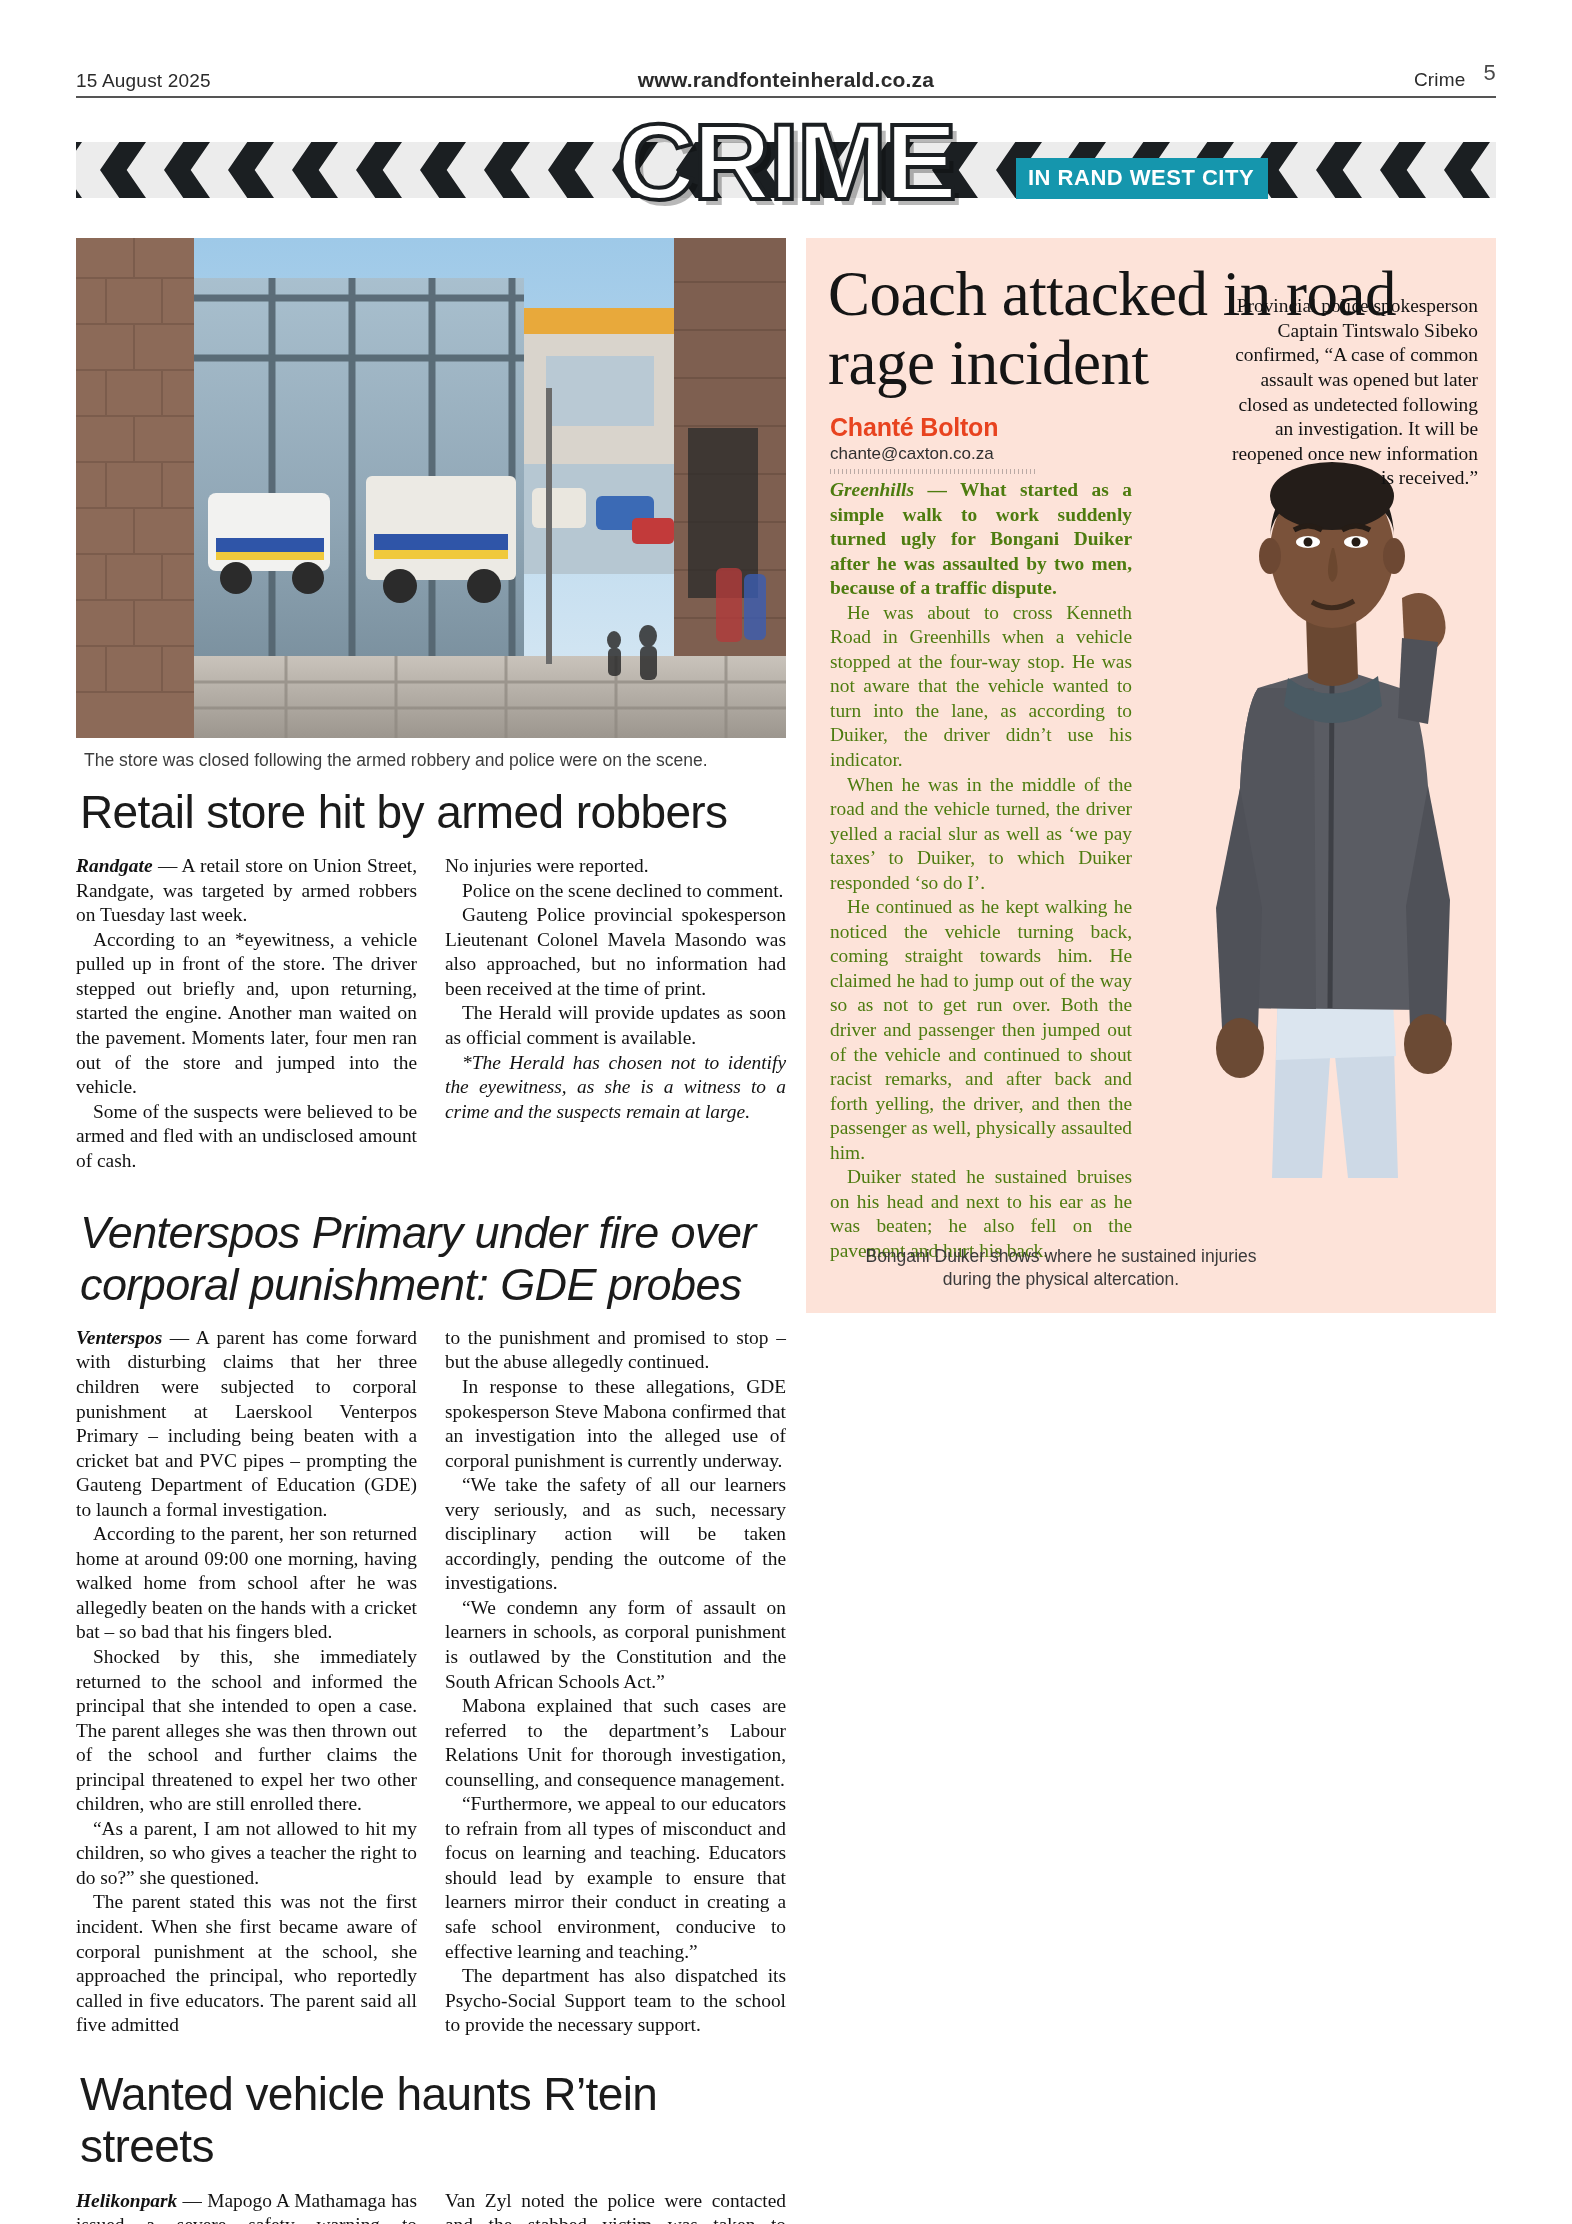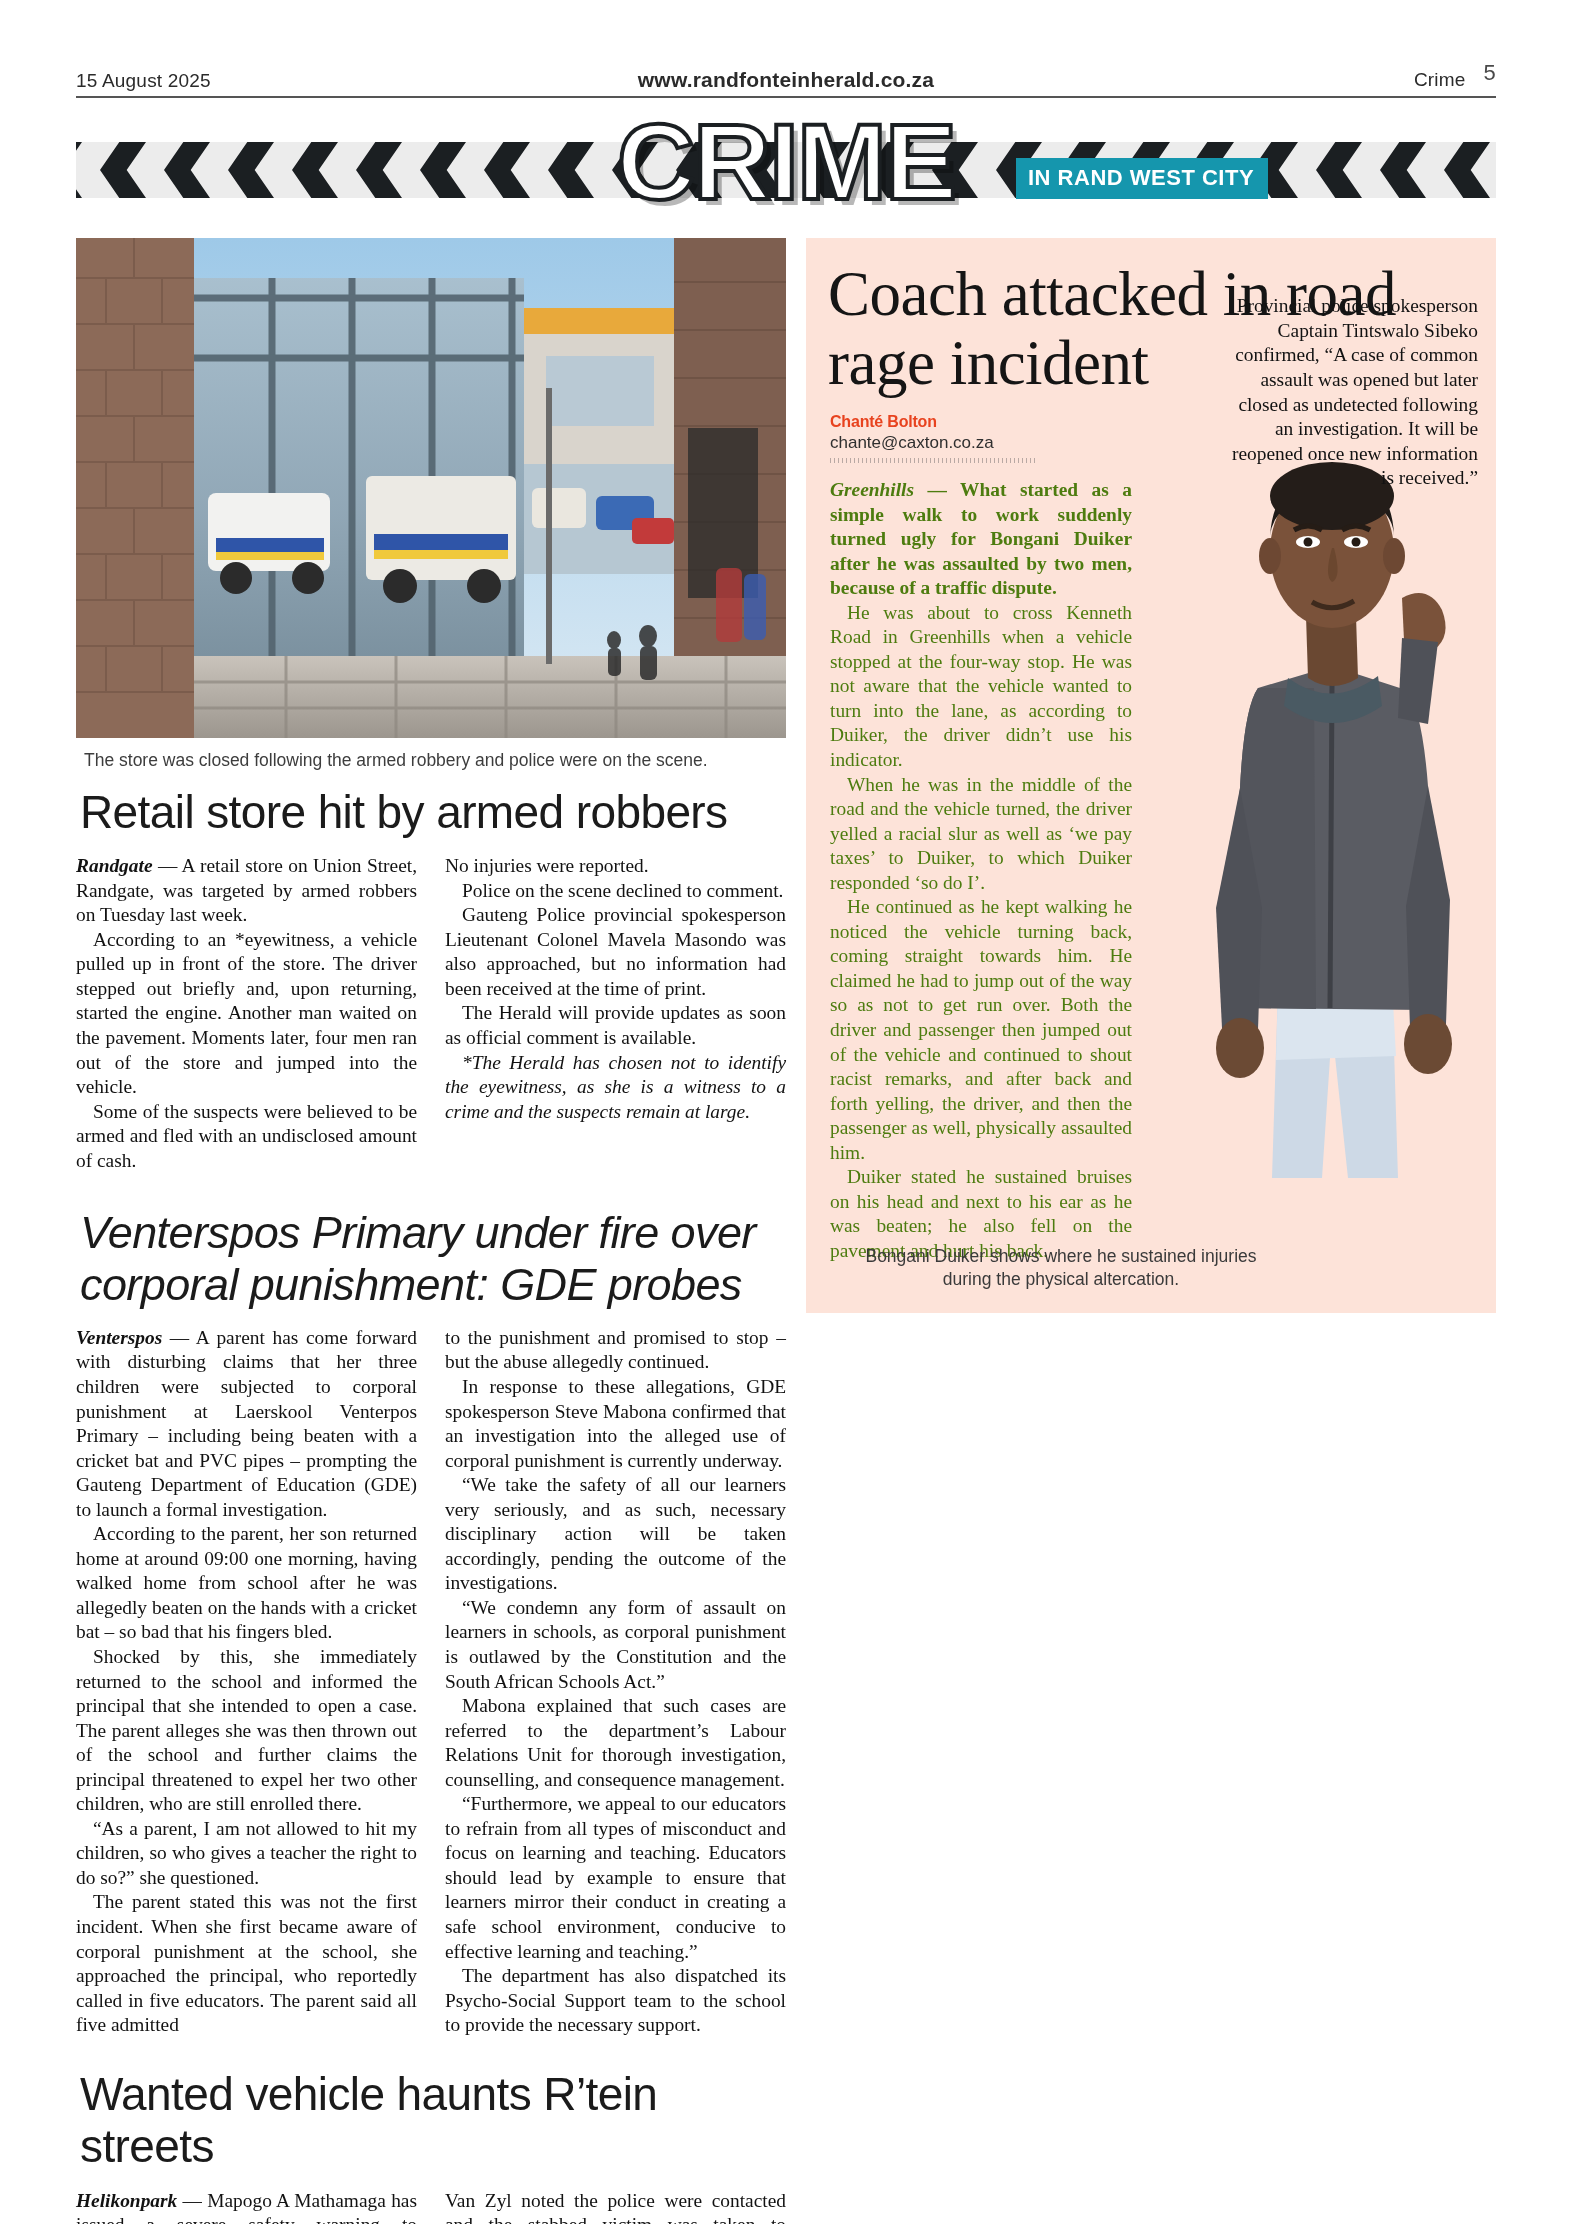--- a/index.html
+++ b/index.html
@@ -96,21 +96,21 @@
   h1.bighead {
     font-family:"Liberation Serif", serif;
     font-weight:normal; font-size:63px; line-height:1.1;
     margin:22px 0 0 22px; color:#151515; letter-spacing:-.5px;
   }
   .byline {
     position:absolute; left:24px; top:175px; width:300px;
   }
   .byline .name {
     font-family:"Liberation Sans", sans-serif; font-weight:bold;
-    font-size:16px; color:#e8431f; letter-spacing:-.2px;
+    font-size:25px; color:#e8431f; letter-spacing:-.2px;
   }
   .byline .mail {
     font-family:"Liberation Sans", sans-serif; font-size:17px;
     color:#2f2f2f; margin-top:2px;
   }
   .byline .dots {
     margin-top:5px; width:205px; height:5px;
     background:repeating-linear-gradient(to right,#b9a9a4 0 1.5px, transparent 1.5px 4px);
   }
 

